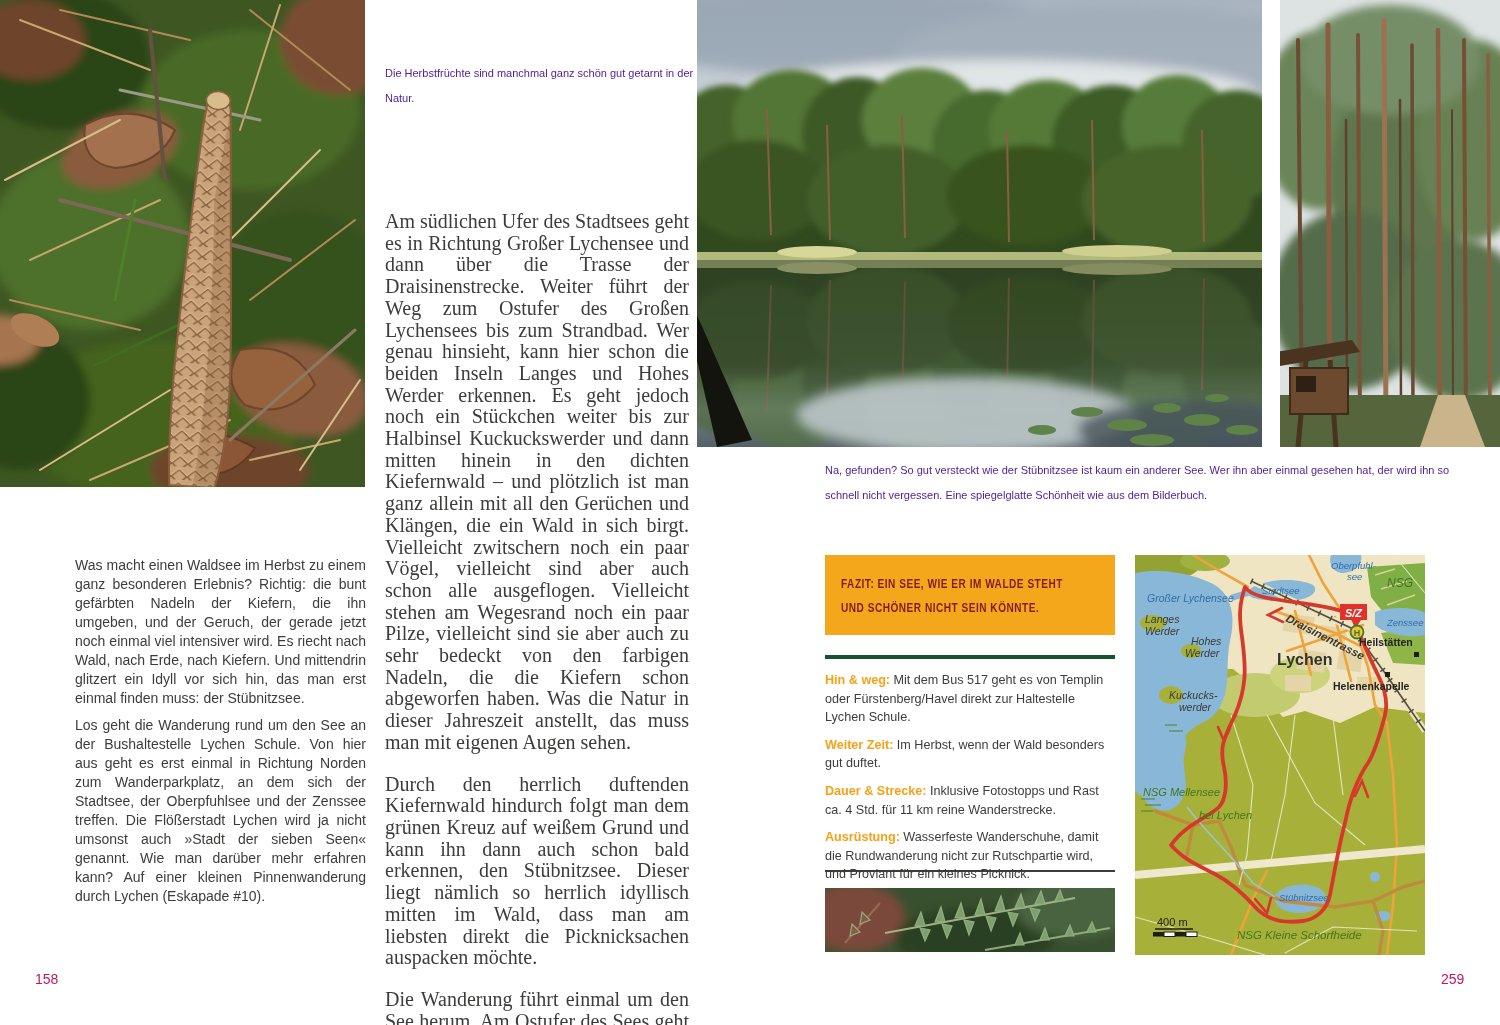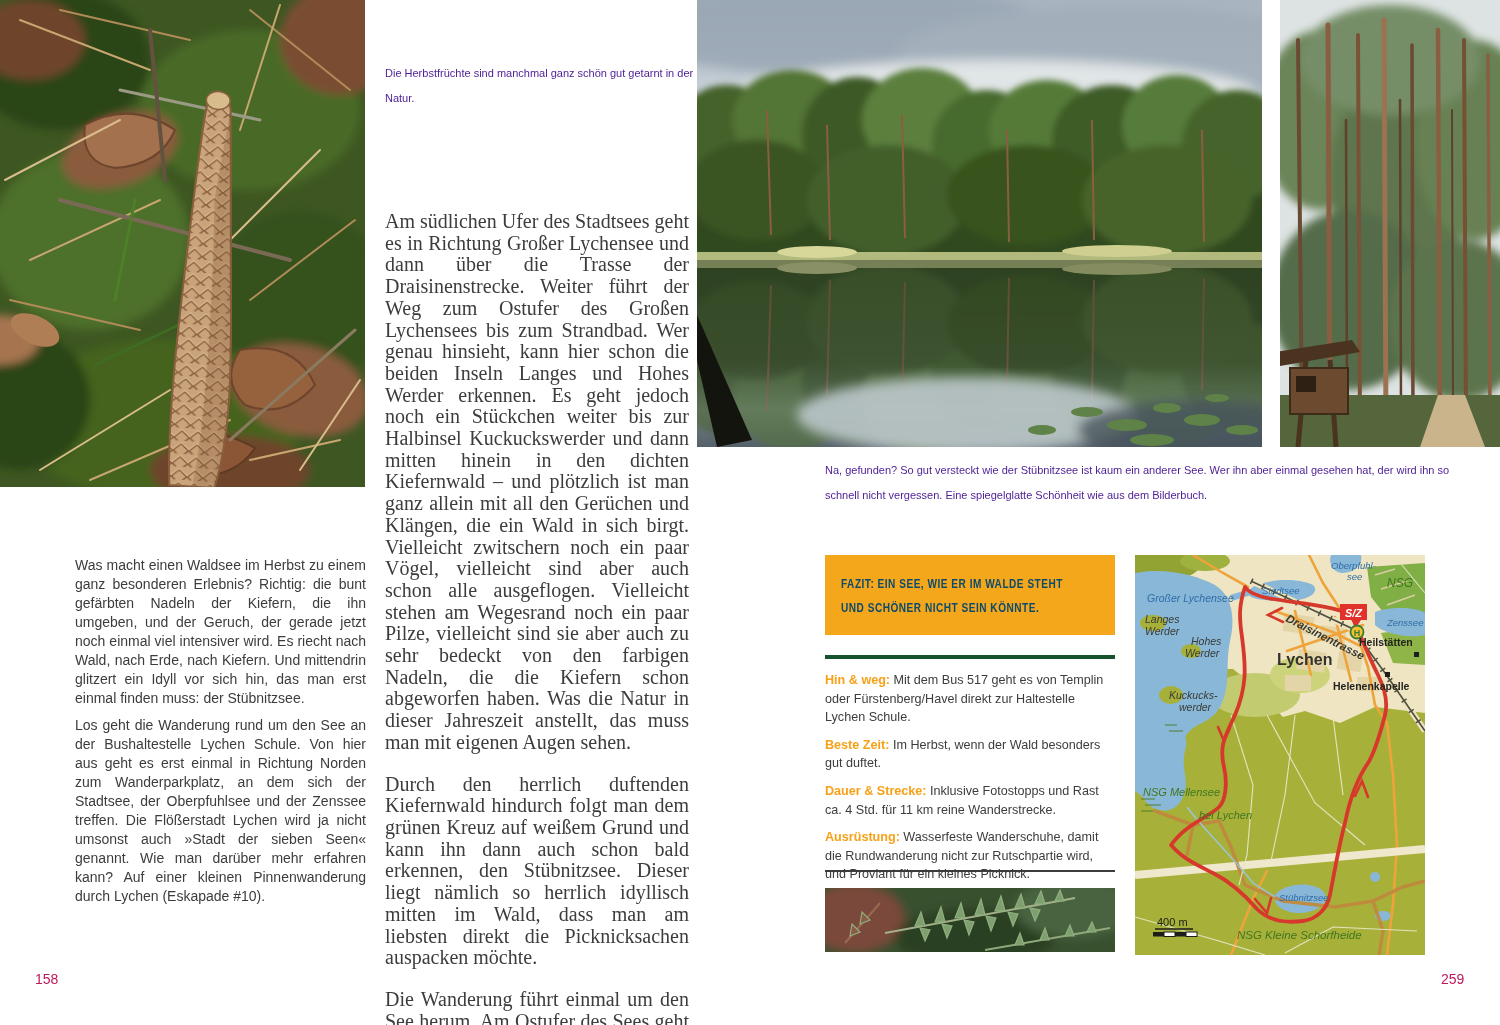--- a/index.html
+++ b/index.html
@@ -17,21 +17,21 @@
   #caption-mid   { left:385px; top:61px; width:310px; }
   #caption-right { left:825px; top:458px; width:625px; }
 
   .bodycol { position:absolute; color:#3c3c3b; text-align:justify; }
   #col-left { left:75px; top:556px; width:291px; font-size:14px; line-height:19px; }
   #col-left p + p { margin-top:8px; }
   #col-mid { left:385px; top:211px; width:304px; font-size:20px; line-height:21.7px;font-family:Liberation Serif, serif; }
   #col-mid p + p { margin-top:20px; }
 
   #fazit-box { position:absolute; left:825px; top:555px; width:290px; height:80px;
-      background:#F5A71B; color:#0c4a6e; padding:17px 16px 0 16px; }
+      background:#F5A71B; color:#7f1d1d; padding:17px 16px 0 16px; }
   .fazit-line { font-weight:bold; text-transform:uppercase; font-size:12px; line-height:24px;
       letter-spacing:.6px; white-space:nowrap; transform:scaleX(.84); transform-origin:0 0; }
 
   #info-block { position:absolute; left:825px; top:655px; width:290px; height:217px;
       border-top:4px solid #14532d; border-bottom:2px solid #3c3c3b; padding-top:12px;
       font-size:12.6px; line-height:18.6px; color:#3c3c3b; }
   #info-block p { margin-bottom:9px; }
   .info-label { color:#F6A117; font-weight:bold; }
 
   .pagenum { position:absolute; top:971px; color:#be185d; font-size:14px; }
@@ -287,21 +287,21 @@
     <p>Die Wanderung führt einmal um den See herum. Am Ostufer des Sees geht es in nördlicher Richtung weiter zurück nach Lychen, vorbei an der Helenenkapelle und den ehemaligen Heilstätten bis zum Start der Wanderung. Schön war's!</p>
   </div>
 
   <div id="fazit-box">
     <div class="fazit-line">Fazit: Ein See, wie er im Walde steht</div>
     <div class="fazit-line">und schöner nicht sein könnte.</div>
   </div>
 
   <div id="info-block">
     <p><span class="info-label">Hin &amp; weg:</span> <span>Mit dem Bus 517 geht es von Templin oder Fürstenberg/Havel direkt zur Haltestelle Lychen Schule.</span></p>
-    <p><span class="info-label">Beste Zeit:</span> <span>Im Herbst, wenn der Wald besonders gut duftet.</span></p>
+    <p><span class="info-label">Weiter Zeit:</span> <span>Im Herbst, wenn der Wald besonders gut duftet.</span></p>
     <p><span class="info-label">Dauer &amp; Strecke:</span> <span>Inklusive Fotostopps und Rast ca. 4 Std. für 11 km reine Wanderstrecke.</span></p>
     <p><span class="info-label">Ausrüstung:</span> <span>Wasserfeste Wanderschuhe, damit die Rundwanderung nicht zur Rutschpartie wird, und Proviant für ein kleines Picknick.</span></p>
   </div>
 
   <div id="map-box">
     <svg width="290" height="400" viewBox="0 0 290 400">
       <rect width="290" height="400" fill="#A7B13A"></rect>
 
       <path d="M0,0 H290 V158 L240,152 L205,168 L170,156 L148,162 L118,130 L98,114 L0,114 Z" fill="#F0E5C3"></path>
       <ellipse cx="25" cy="10" rx="40" ry="16" fill="#93A333"></ellipse>

